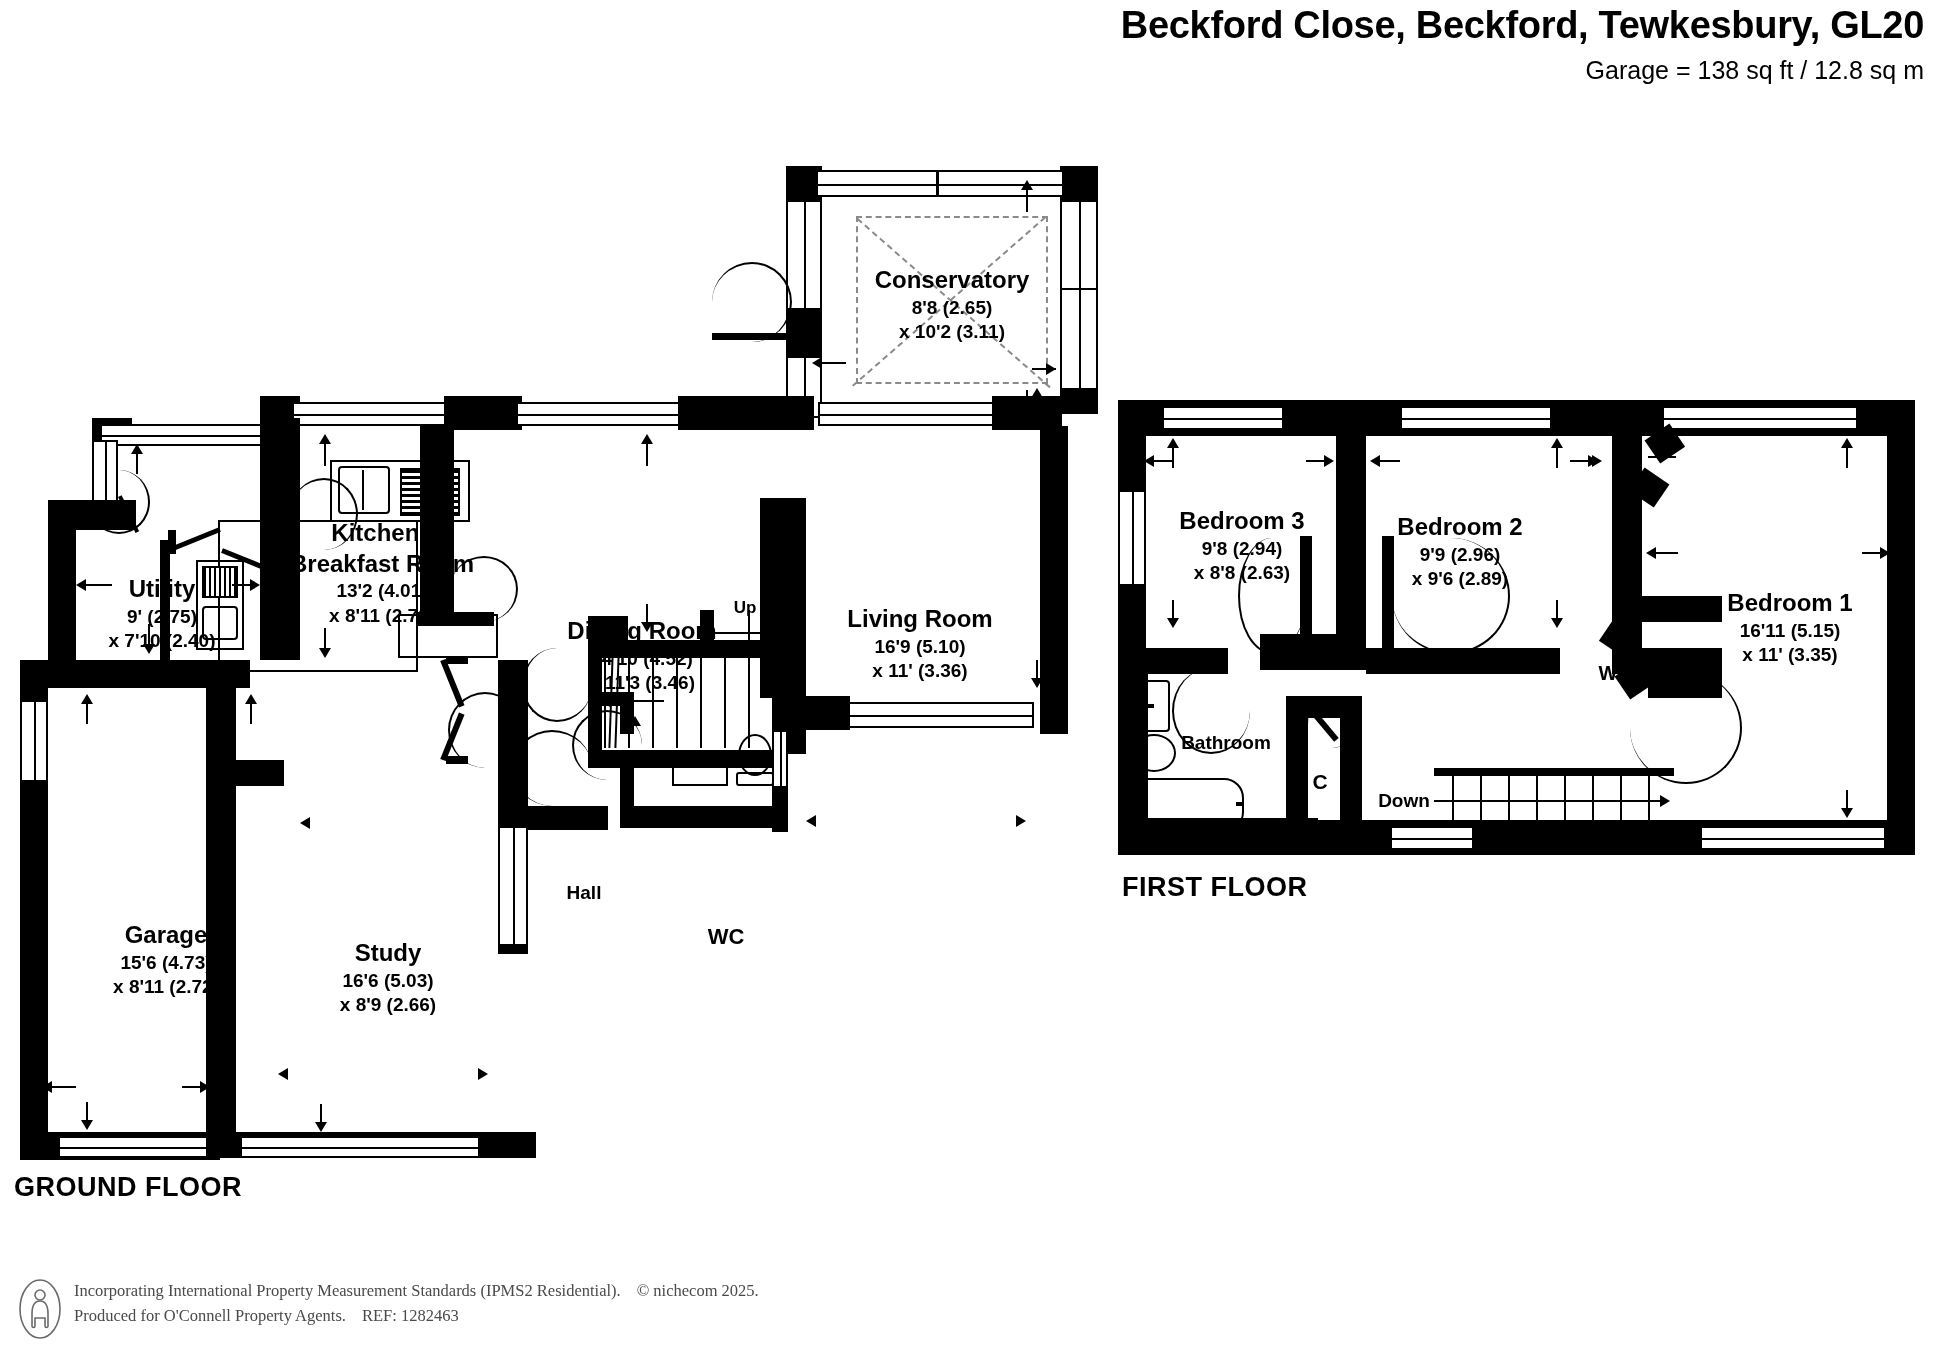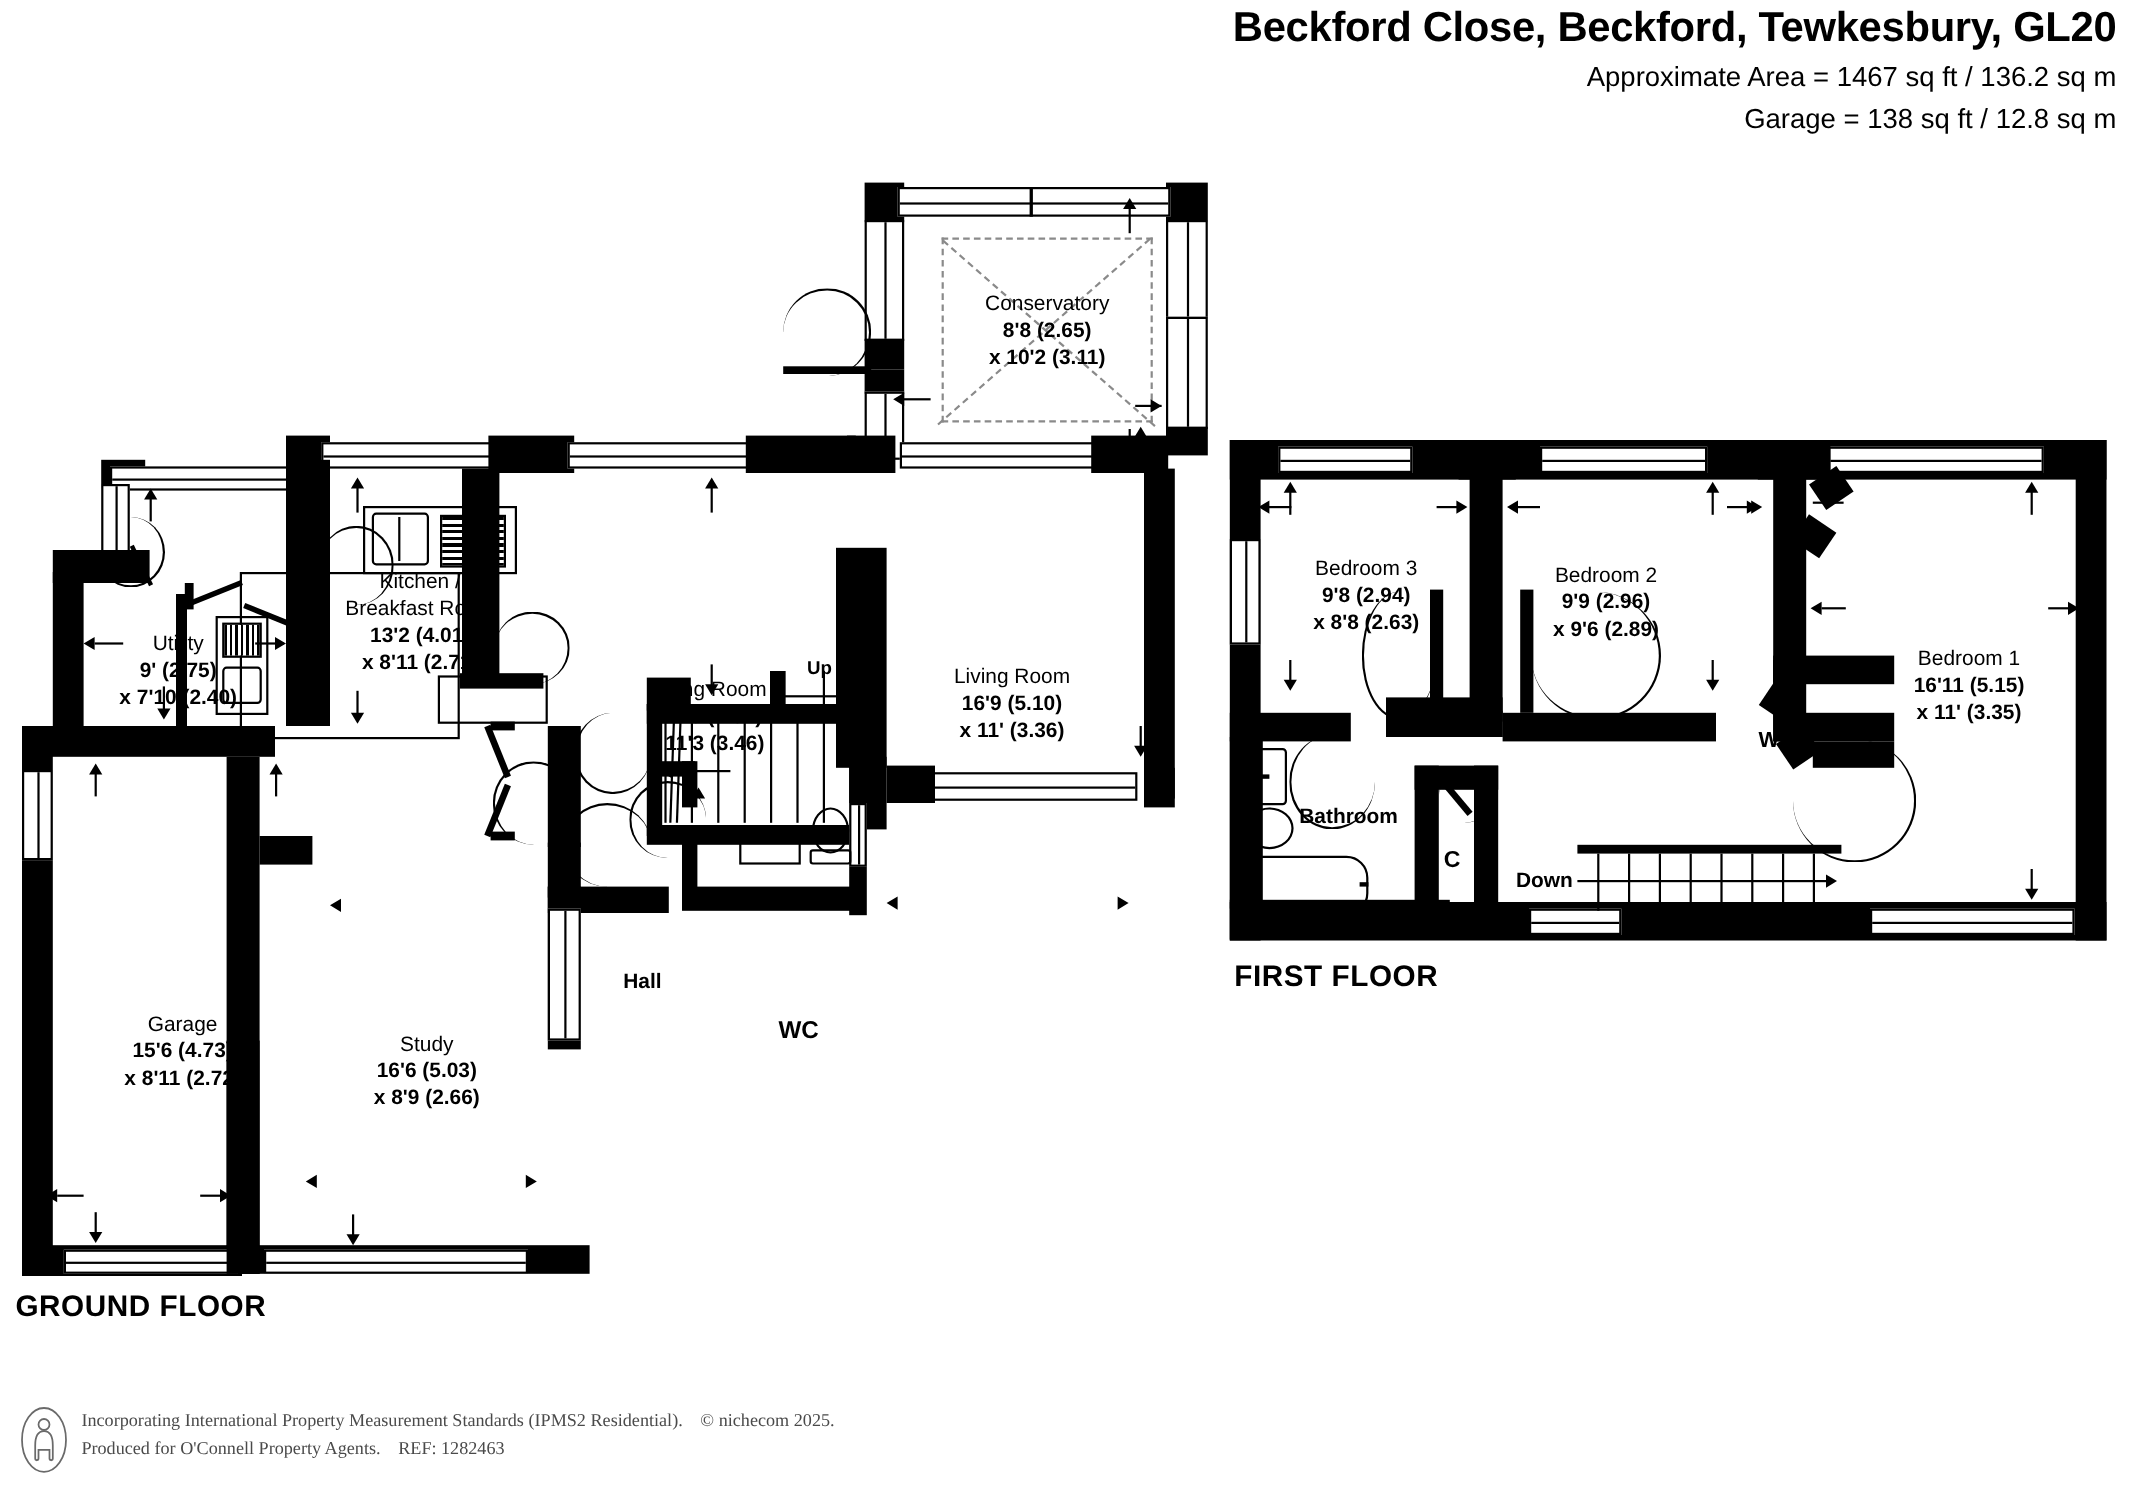--- a/index.html
+++ b/index.html
@@ -87,22 +87,22 @@
 
   
   .room {
     position: absolute;
     text-align: center;
     line-height: 1.28;
     white-space: nowrap;
     transform: translateX(-50%);
   }
   .room .nm {
-    font-size: 19px;
-    font-weight: normal;
+    font-size: 24px;
+    font-weight: bold;
   }
   .room .dim {
     font-size: 19px;
     font-weight: bold;
   }
   .small-lbl {
     position: absolute;
     font-size: 19px;
     font-weight: bold;
     white-space: nowrap;
@@ -183,21 +183,20 @@
     color: #4a4a4a;
     white-space: nowrap;
   }
   #footer-text .l3 span { margin-right: 16px; font-family: Liberation Serif, serif; }
 </style>
 </head>
 <body>
 
 <div id="header">
   <div id="title">Beckford Close, Beckford, Tewkesbury, GL20</div>
-  <div class="hdr-line">Approximate Area = 1467 sq ft / 136.2 sq m</div>
   <div class="hdr-line">Garage = 138 sq ft / 12.8 sq m</div>
 </div>
 
 <div id="plan">
 
   <div>
 
     <div class="w" style="left:786px; top:166px; width:36px; height:36px;"></div>
     <div class="w" style="left:1060px; top:166px; width:38px; height:36px;"></div>
     <div class="win" style="left:816px; top:170px; width:248px; height:27px;"></div>

